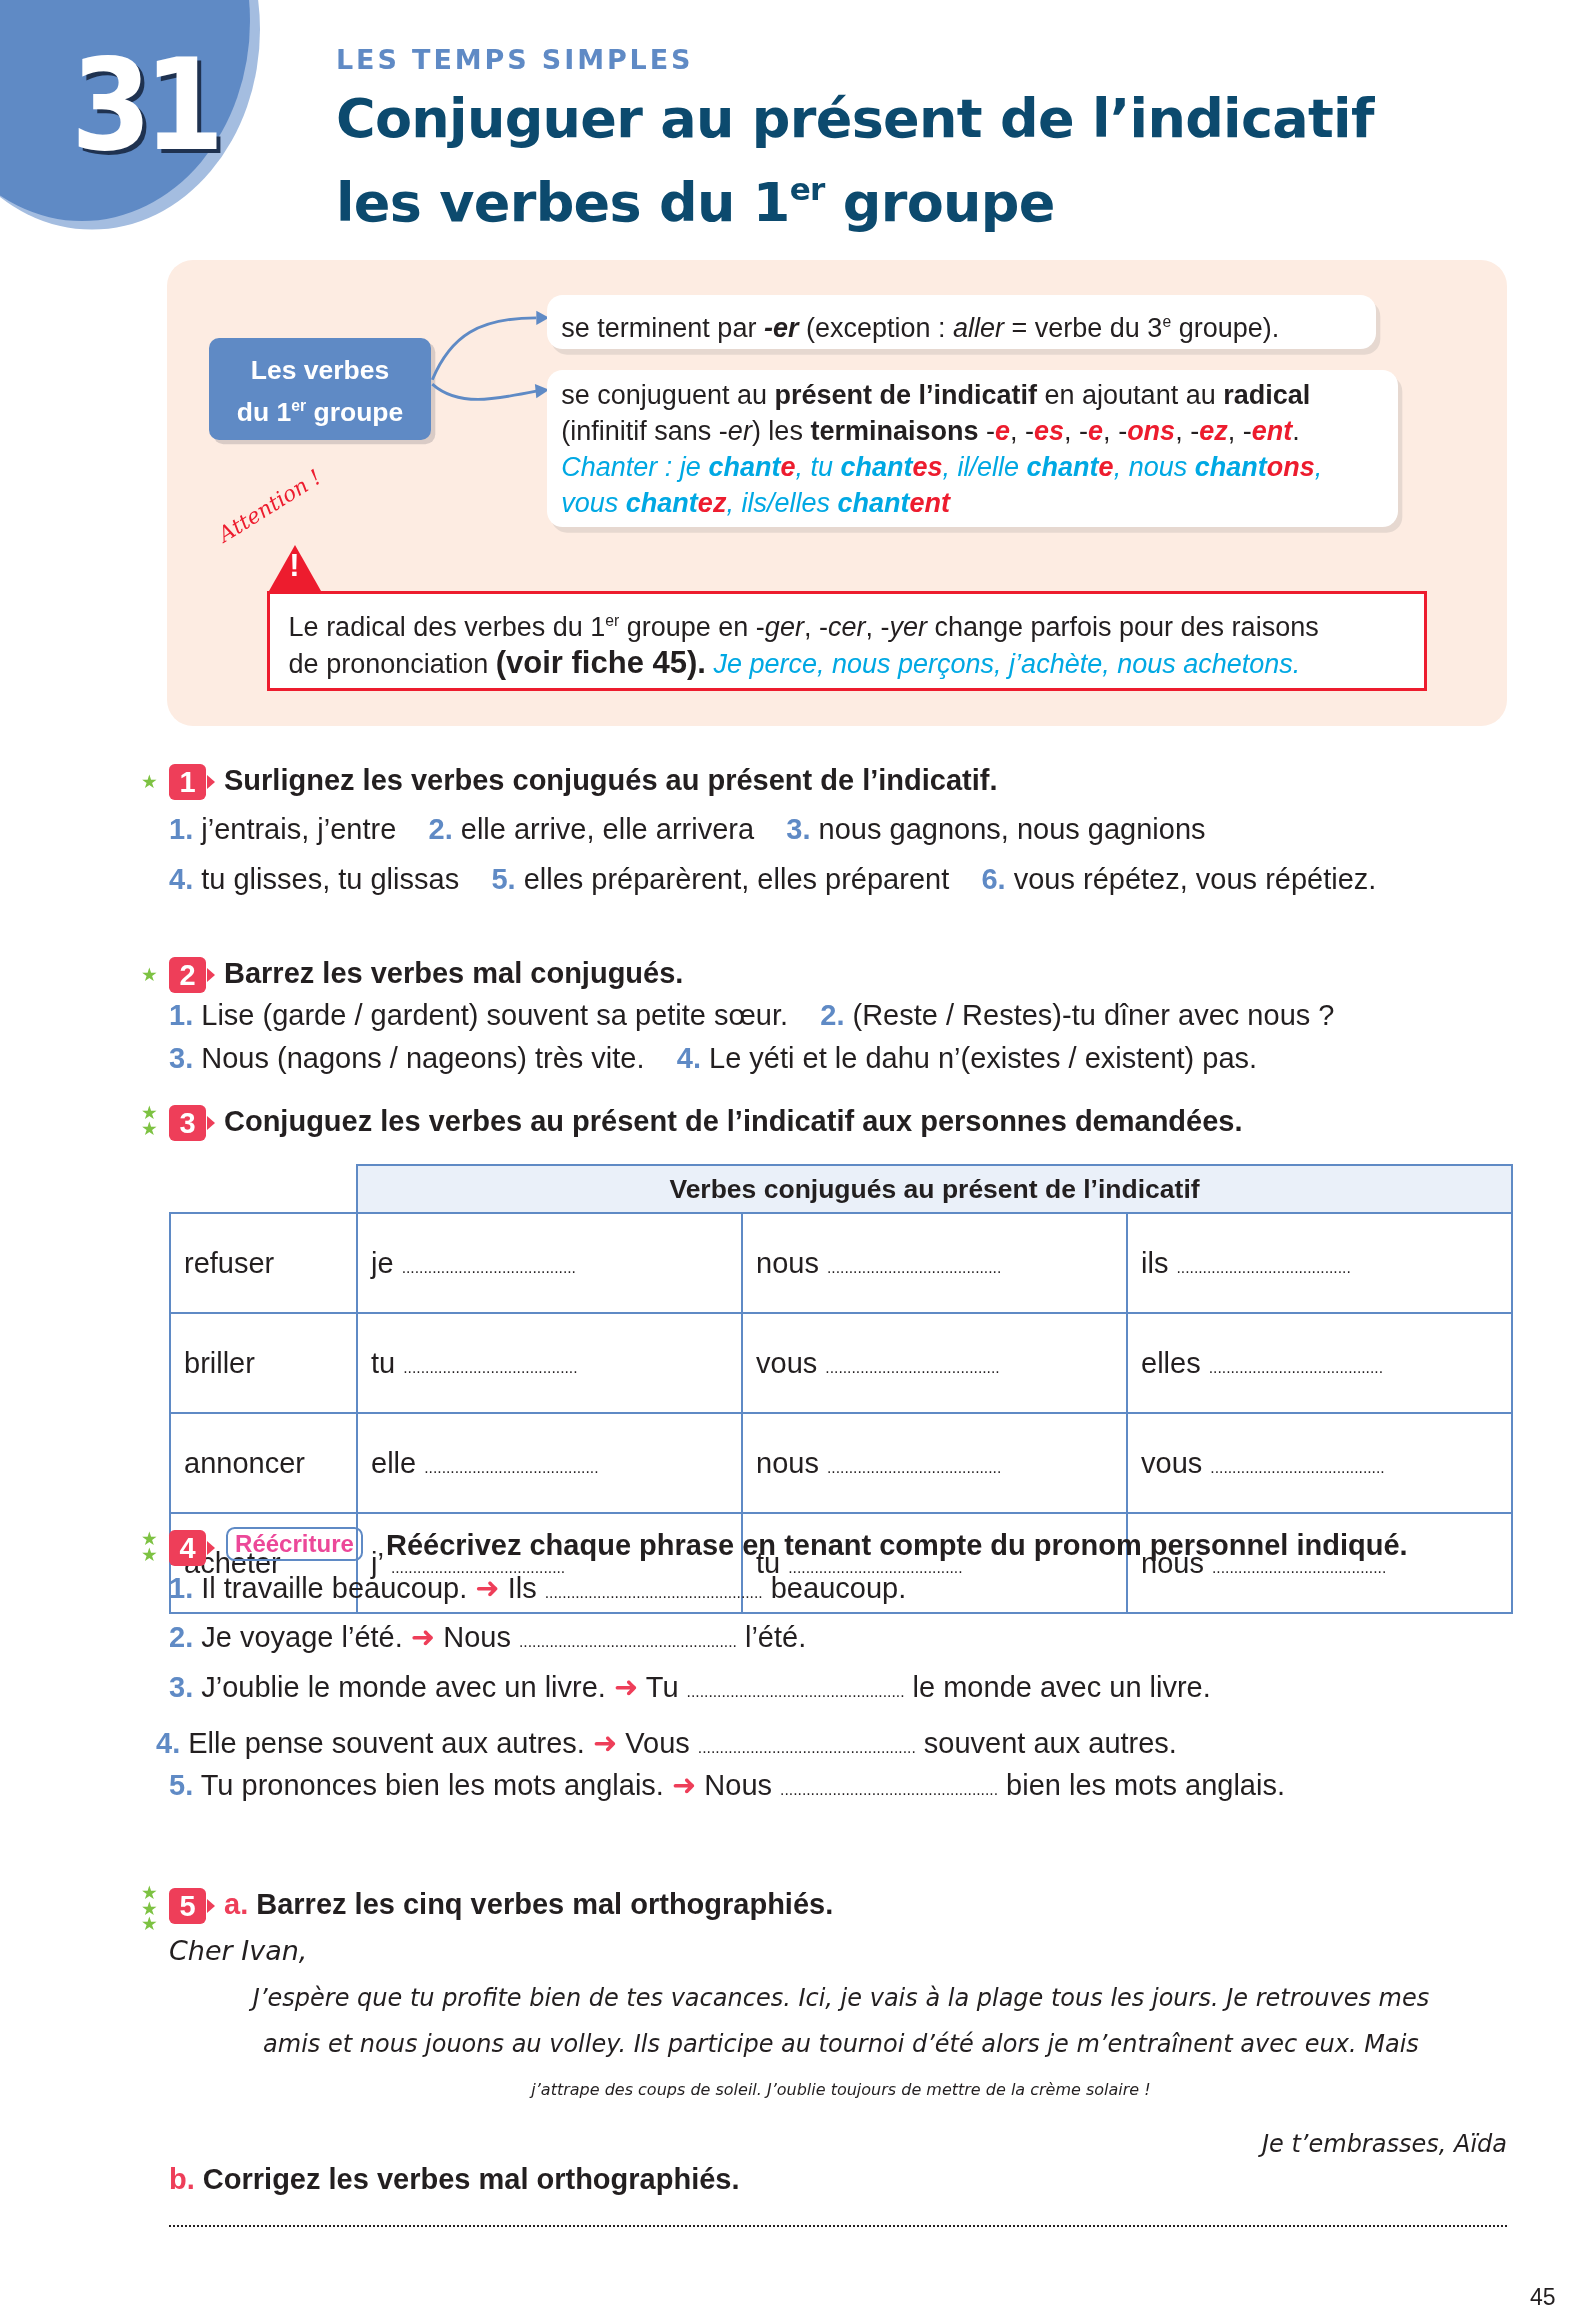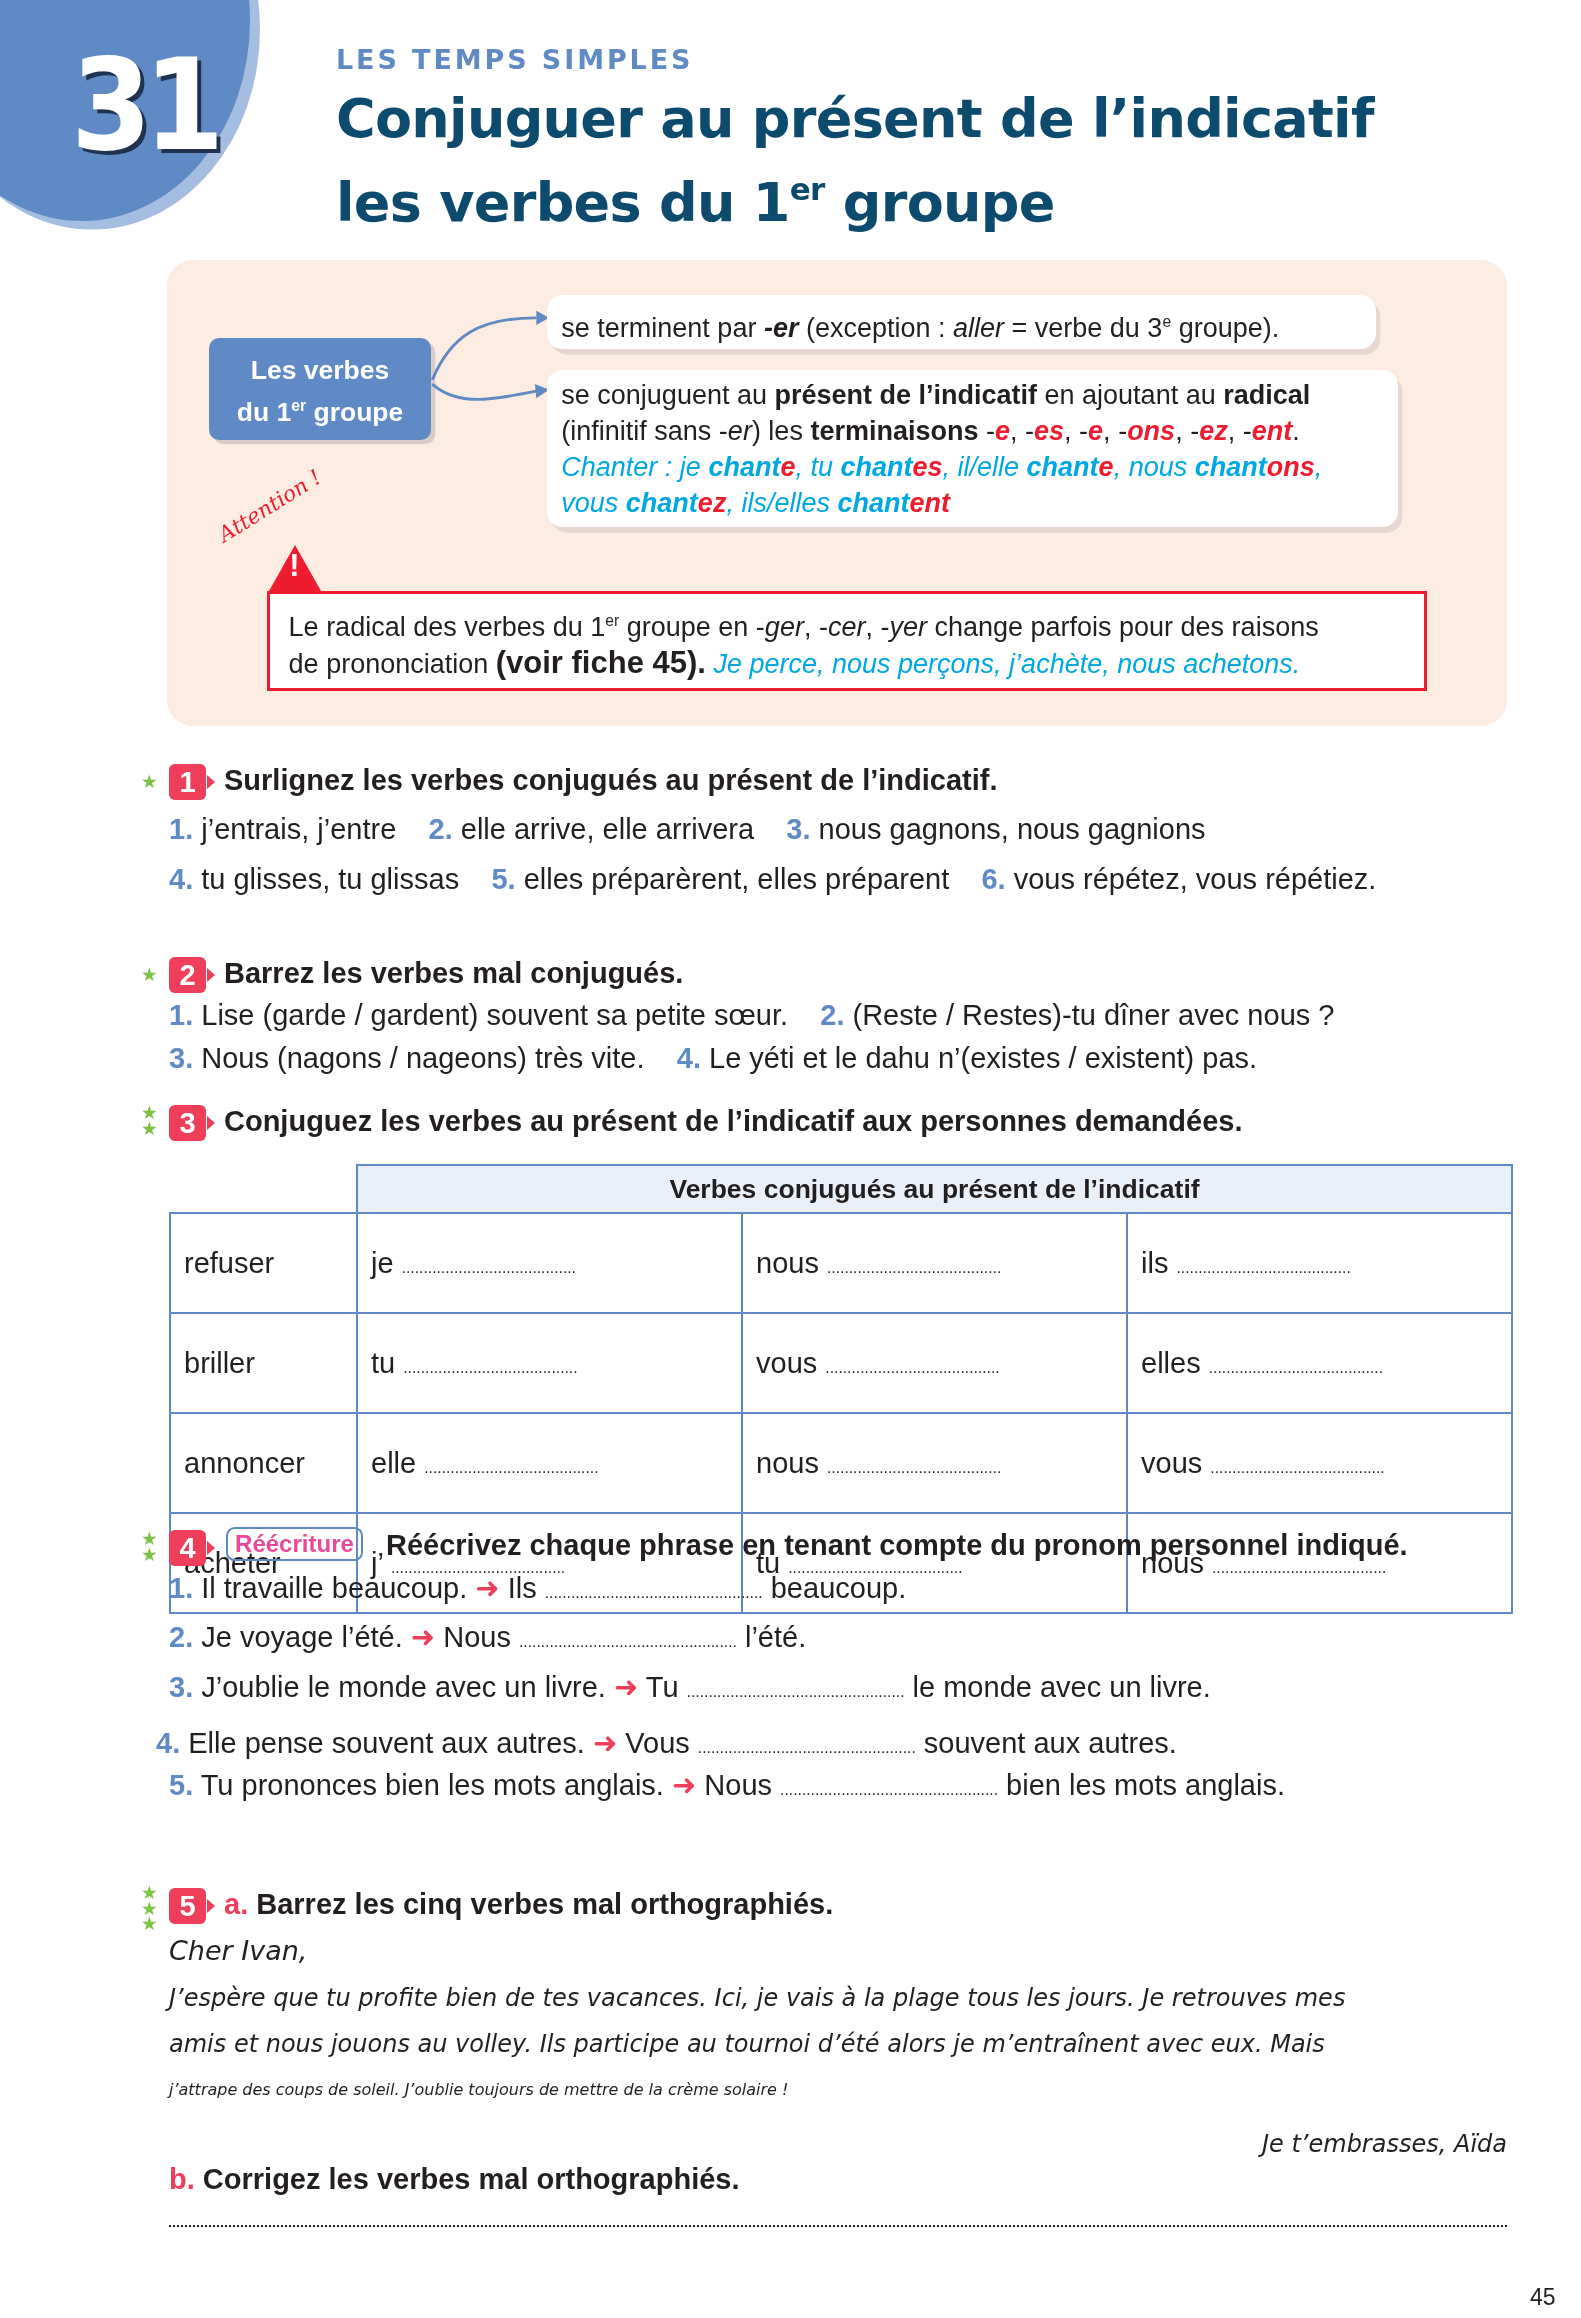--- a/index.html
+++ b/index.html
@@ -50,21 +50,21 @@
   .arrow { color:#ee3e59; font-weight:bold; }
   .dots { letter-spacing:0; color:#231f20; font-size:15.7px; }
 
   
   table.conj { position:absolute; left:169px; top:1164px; border-collapse:collapse; font-size:29px; }
   table.conj td, table.conj th { border:2.1px solid #5f8ac5; }
   table.conj th { background:#eaf0f9; font-size:26.5px; height:44px; font-weight:bold; }
   table.conj td { height:66px; padding:16px 13px; white-space:nowrap; }
   .c0 { width:159px; } .c1 { width:357px; } .c2 { width:357px; } .c3 { width:357px; }
 
-  .hand { font-family:"DejaVu Sans", sans-serif; font-style:oblique; font-size:27px; line-height:46px; }
+  .hand { font-family:"DejaVu Sans", sans-serif; font-style:oblique; font-size:27px; line-height:46px;text-align:center; }
   .dotline { left:169px; top:2225px; width:1338px; border-bottom:2.9px dotted #231f20; }
   .pagenum { left:1530px; top:2284px; font-size:23px; }
 </style>
 </head>
 <body>
 
 <div class="abs badge-circle"></div>
 <div class="abs badge-num">31</div>
 <div class="abs kicker">LES TEMPS SIMPLES</div>
 <div class="abs title">

